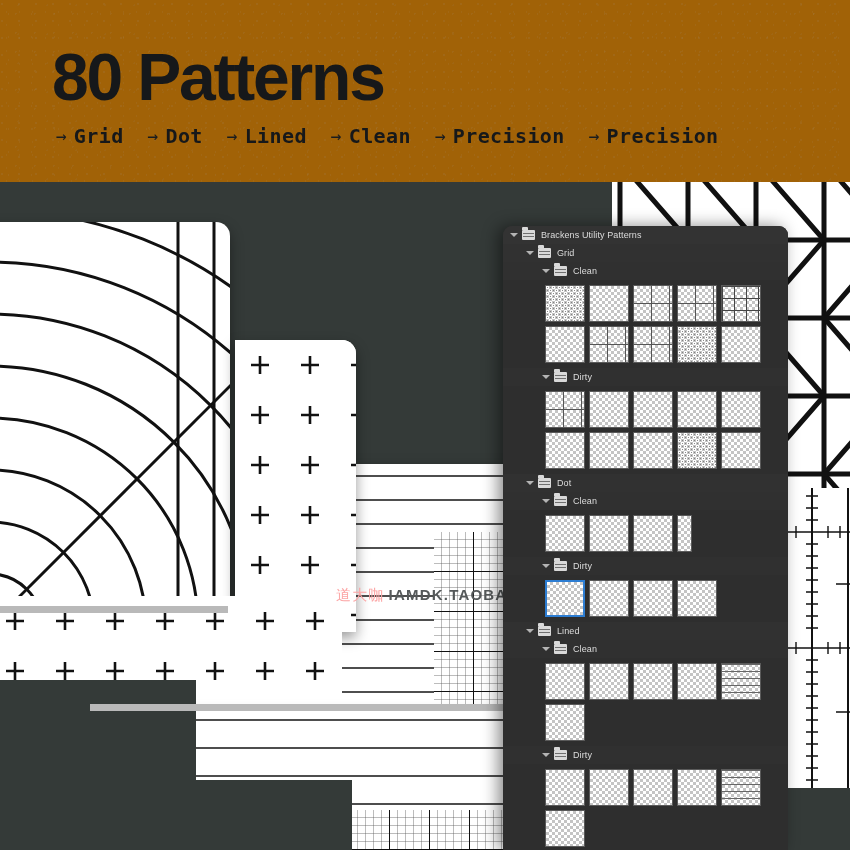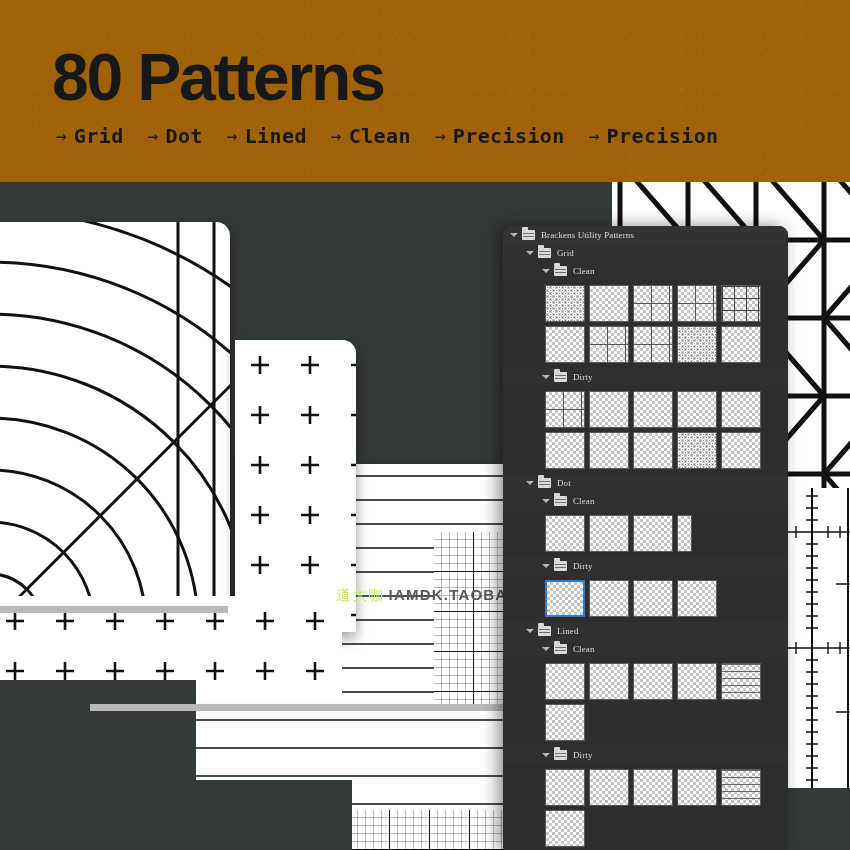--- a/index.html
+++ b/index.html
@@ -75,21 +75,21 @@
   .dark{position:absolute;background:#343a38;}
   #dark-L{left:0px;top:498px;width:196px;height:170px;border-radius:0 0 14px 0;}
   #dark-L2{left:0px;top:598px;width:352px;height:70px;}
   .edgeband{position:absolute;background:#b9b9b9;height:7px;}
 
   
   #panel{
     position:absolute;left:503px;top:226px;width:285px;height:624px;
     background:#2e2e2e;border-radius:9px 9px 0 0;
     box-shadow:-5px 0 16px rgba(0,0,0,.45);
-    overflow:hidden;font-family:Liberation Serif, serif;
+    overflow:hidden;font-family:Liberation Sans, sans-serif;
   }
   .grp{position:relative;}
   .row{display:flex;align-items:center;height:18px;padding-left:6px;}
   .row.lvl0{background:#333333;}
   .row.lvl1{background:#313131;padding-left:22px;}
   .row.lvl2{background:#303030;padding-left:38px;}
   .chev{
     width:9px;height:9px;flex:0 0 9px;margin-right:4px;position:relative;
   }
   .chev:after{
@@ -126,21 +126,21 @@
   .ov.g1{background-image:linear-gradient(#555 1px,transparent 1px),linear-gradient(90deg,#555 1px,transparent 1px);background-size:18px 18px;background-position:-1px -1px;}
   .ov.g2{background-image:linear-gradient(#444 1px,transparent 1px),linear-gradient(90deg,#444 1px,transparent 1px);background-size:12px 12px;}
   .ov.noise{background-image:radial-gradient(circle,#777 .7px,transparent .8px);background-size:3px 3px;opacity:.85;}
   .ov.lines{background-image:linear-gradient(#666 1px,transparent 1px);background-size:100% 7px;}
 
   #watermark{
     position:absolute;left:336px;top:404px;
     font-size:15px;font-weight:bold;color:#55595a;letter-spacing:1.2px;
     white-space:nowrap;pointer-events:none;
   }
-  #watermark .cjk{color:#bef264;margin-right:4px;font-weight:normal;}
+  #watermark .cjk{color:#fca5a5;margin-right:4px;font-weight:normal;}
 </style>
 </head>
 <body>
 
 <div id="stage">
 
   <div id="header">
     <div class="grain"></div>
     <div id="title">80 Patterns</div>
     <div id="cats">

